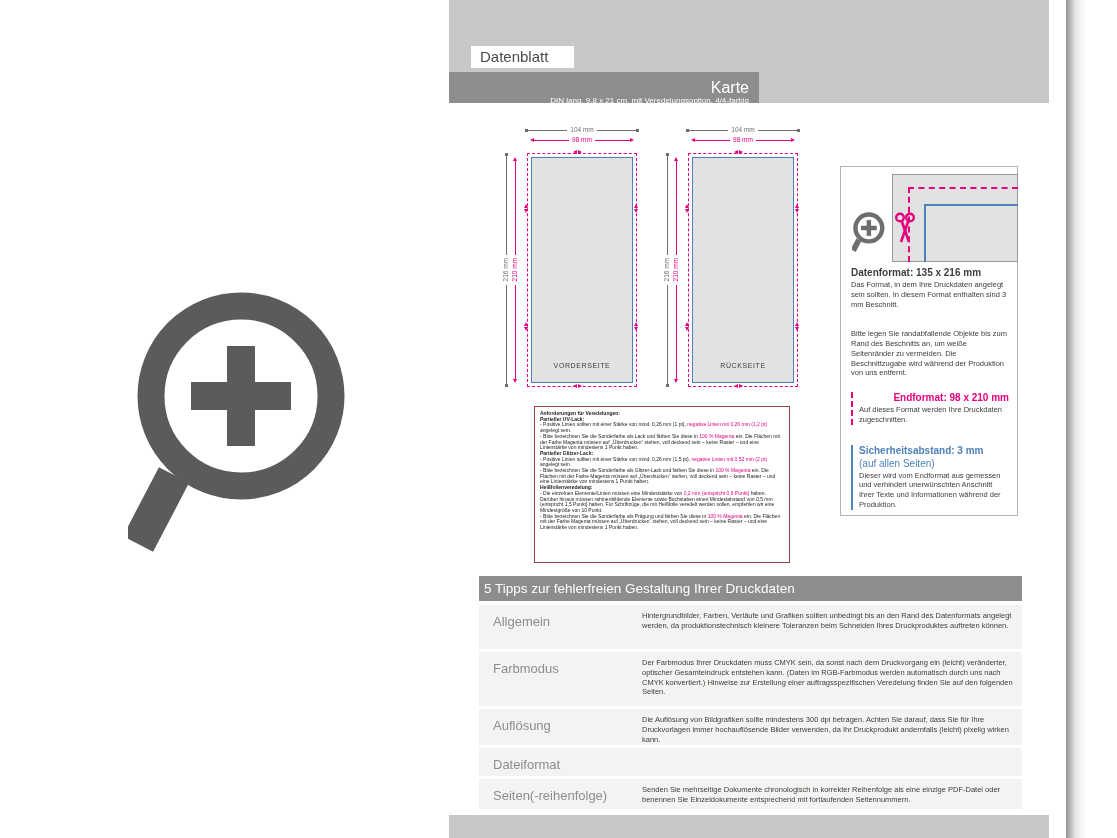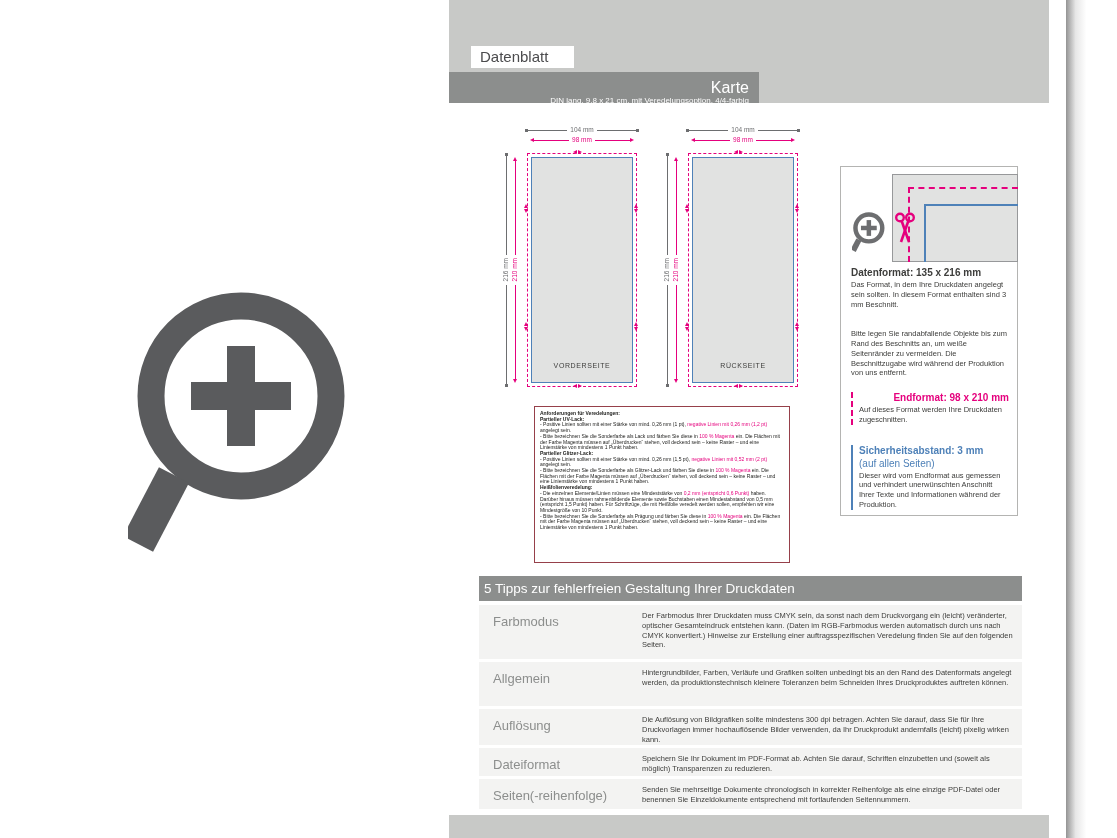--- a/index.html
+++ b/index.html
@@ -248,35 +248,34 @@
       <div class="sec-safe">
         <h3>Sicherheitsabstand: 3 mm</h3>
         <div class="sub">(auf allen Seiten)</div>
         <p>Dieser wird vom Endformat aus gemessen und verhindert unerwünschten Anschnitt Ihrer Texte und Informationen während der Produktion.</p>
       </div>
     </div>
   </div>
 
   <div id="tips-bar" class="abs">5 Tipps zur fehlerfreien Gestaltung Ihrer Druckdaten</div>
   <div id="tips-rows" class="abs">
+    <div class="tip-row" style="height:44px;">
+      <div class="tip-label">Allgemein</div>
+      <div class="tip-text">Hintergrundbilder, Farben, Verläufe und Grafiken sollten unbedingt bis an den Rand des Datenformats angelegt werden, da produktionstechnisch kleinere Toleranzen beim Schneiden Ihres Druckproduktes auftreten können.</div>
+    </div>
     <div class="tip-row" style="height:54px;">
       <div class="tip-label">Farbmodus</div>
       <div class="tip-text">Der Farbmodus Ihrer Druckdaten muss CMYK sein, da sonst nach dem Druckvorgang ein (leicht) veränderter, optischer Gesamteindruck entstehen kann. (Daten im RGB-Farbmodus werden automatisch durch uns nach CMYK konvertiert.) Hinweise zur Erstellung einer auftragsspezifischen Veredelung finden Sie auf den folgenden Seiten.</div>
     </div>
-    <div class="tip-row" style="height:44px;">
-      <div class="tip-label">Allgemein</div>
-      <div class="tip-text">Hintergrundbilder, Farben, Verläufe und Grafiken sollten unbedingt bis an den Rand des Datenformats angelegt werden, da produktionstechnisch kleinere Toleranzen beim Schneiden Ihres Druckproduktes auftreten können.</div>
-    </div>
     <div class="tip-row" style="height:36px;">
       <div class="tip-label">Auflösung</div>
       <div class="tip-text">Die Auflösung von Bildgrafiken sollte mindestens 300 dpi betragen. Achten Sie darauf, dass Sie für Ihre Druckvorlagen immer hochauflösende Bilder verwenden, da Ihr Druckprodukt andernfalls (leicht) pixelig wirken kann.</div>
     </div>
     <div class="tip-row" style="height:28px;">
       <div class="tip-label">Dateiformat</div>
-      <div class="tip-text">Speichern Sie Ihr Dokument im PDF-Format ab. Achten Sie darauf, Schriften einzubetten und (soweit als möglich) Transparenzen zu reduzieren.</div>
     </div>
     <div class="tip-row" style="height:30px;">
       <div class="tip-label">Seiten(-reihenfolge)</div>
       <div class="tip-text">Senden Sie mehrseitige Dokumente chronologisch in korrekter Reihenfolge als eine einzige PDF-Datei oder benennen Sie Einzeldokumente entsprechend mit fortlaufenden Seitennummern.</div>
     </div>
   </div>
 </div>
 
 <div id="edge-shadow" class="abs"></div>
 

